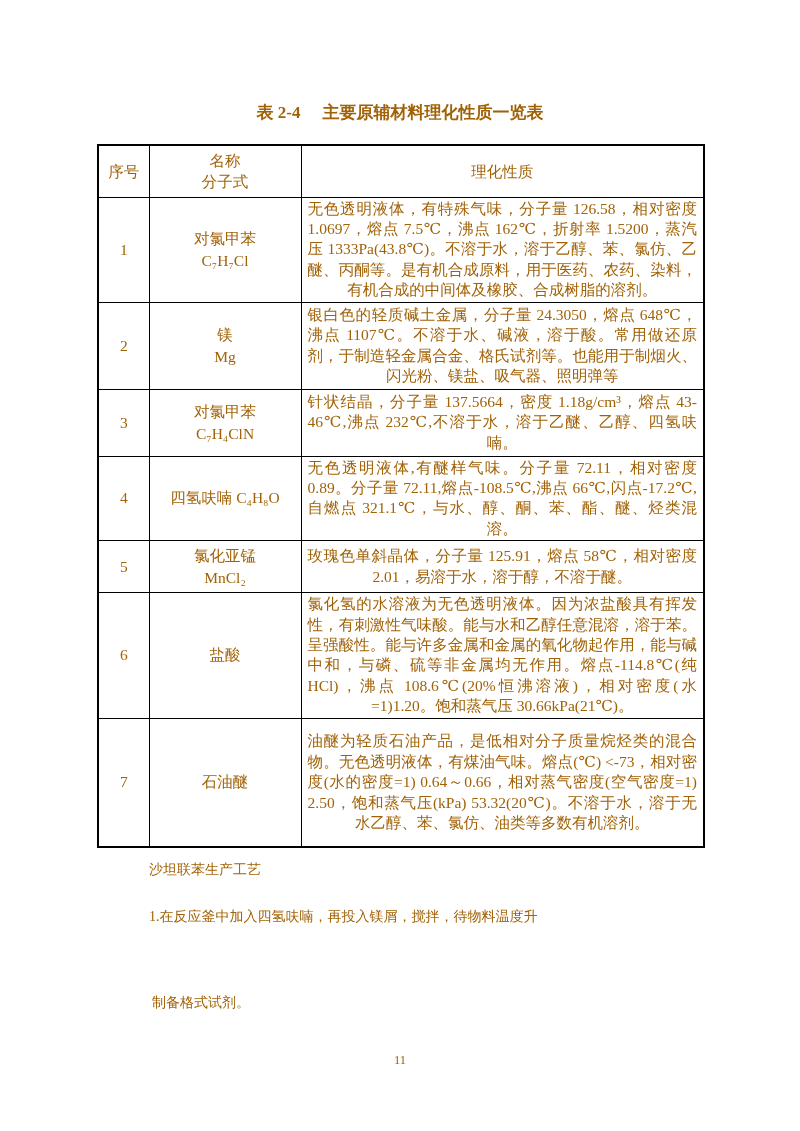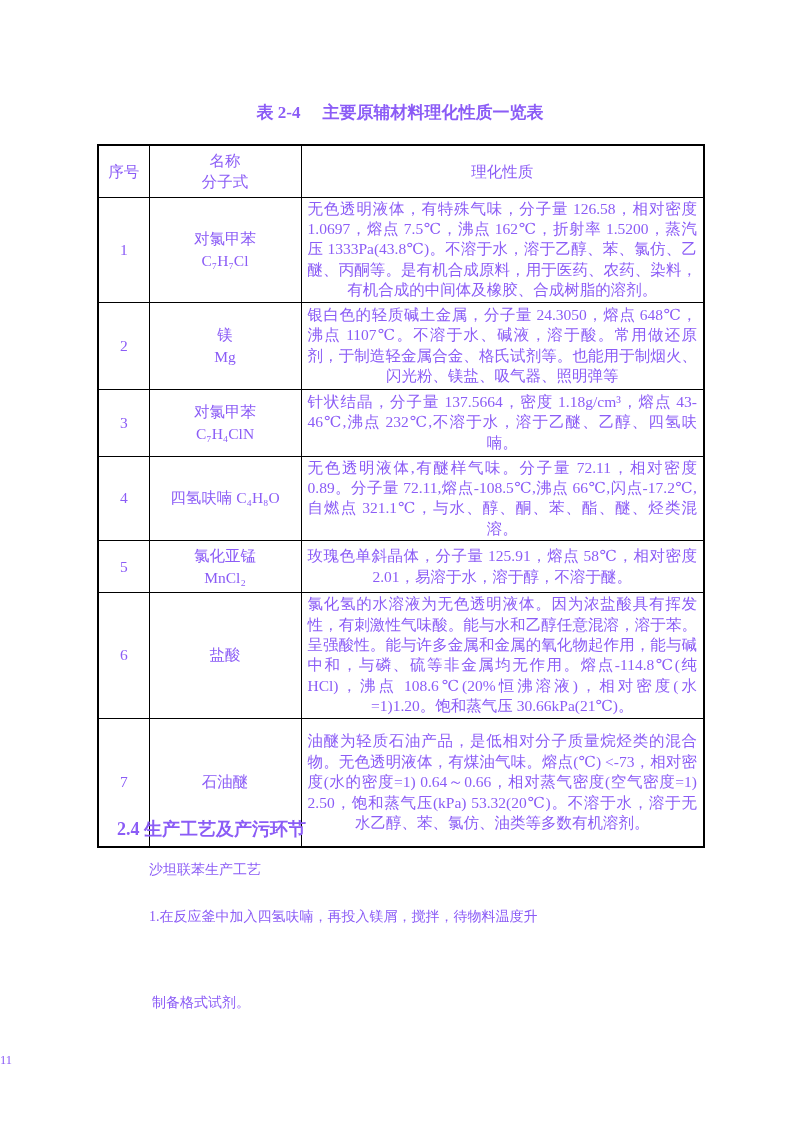--- a/index.html
+++ b/index.html
@@ -1,20 +1,20 @@
 <!DOCTYPE html>
 <html><head>
 <meta charset="utf-8">
 <style>
   html,body{margin:0;padding:0;background:#fff;}
   .page{
     position:relative;
     width:800px;height:1131px;
     background:#ffffff;
-    color:#8b5cf6;
+    color:#a16207;
     font-family:"Liberation Serif","DejaVu Serif",serif;
     overflow:hidden;
   }
   .caption{
     position:absolute;top:101px;left:0;width:100%;
     text-align:center;font-weight:bold;font-size:17px;
   }
   .caption-main{margin-left:22px;}
   table.props{
     position:absolute;left:97px;top:144px;width:606px;
@@ -41,21 +41,21 @@
     position:absolute;top:817px;left:117px;
     font-size:18px;font-weight:bold;
   }
   .para{position:absolute;font-size:14px;}
   .p1{top:861px;left:149px;}
   .p2{top:908px;left:149px;}
   .p3{top:956px;left:117px;}
   .p4{top:994px;left:117px;margin-left:35px;}
   .page-number{
     position:absolute;top:1053px;left:0;width:100%;
-    text-align:left;font-size:12.5px;
+    text-align:center;font-size:12.5px;
   }
 </style>
 </head>
 <body>
 
 <div class="page">
 
   <div class="caption">
     <span>表 2-4</span><span class="caption-main">主要原辅材料理化性质一览表</span>
   </div>
@@ -124,20 +124,19 @@
         <tr style="height: 129px;">
           <td class="col-no">7</td>
           <td class="col-name">
             <div>石油醚</div>
           </td>
           <td class="col-props">油醚为轻质石油产品，是低相对分子质量烷烃类的混合物。无色透明液体，有煤油气味。熔点(℃) &lt;-73，相对密度(水的密度=1) 0.64～0.66，相对蒸气密度(空气密度=1) 2.50，饱和蒸气压(kPa) 53.32(20℃)。不溶于水，溶于无水乙醇、苯、氯仿、油类等多数有机溶剂。</td>
         </tr>
       </tbody>
   </table>
 
-  <div class="sec-heading">2.4 生产工艺及产污环节</div>
   <div class="para p1">沙坦联苯生产工艺</div>
   <div class="para p2">1.在反应釜中加入四氢呋喃，再投入镁屑，搅拌，待物料温度升</div>
   <div class="para p4">制备格式试剂。</div>
 
   <div class="page-number">11</div>
 
 </div>
 
 </body></html>

